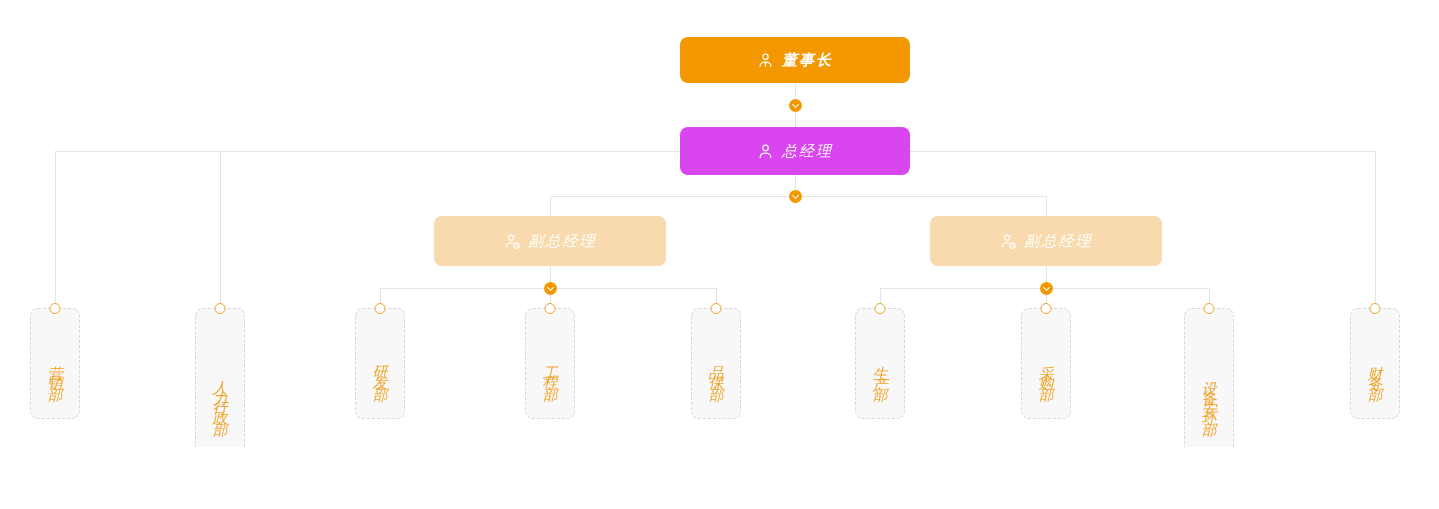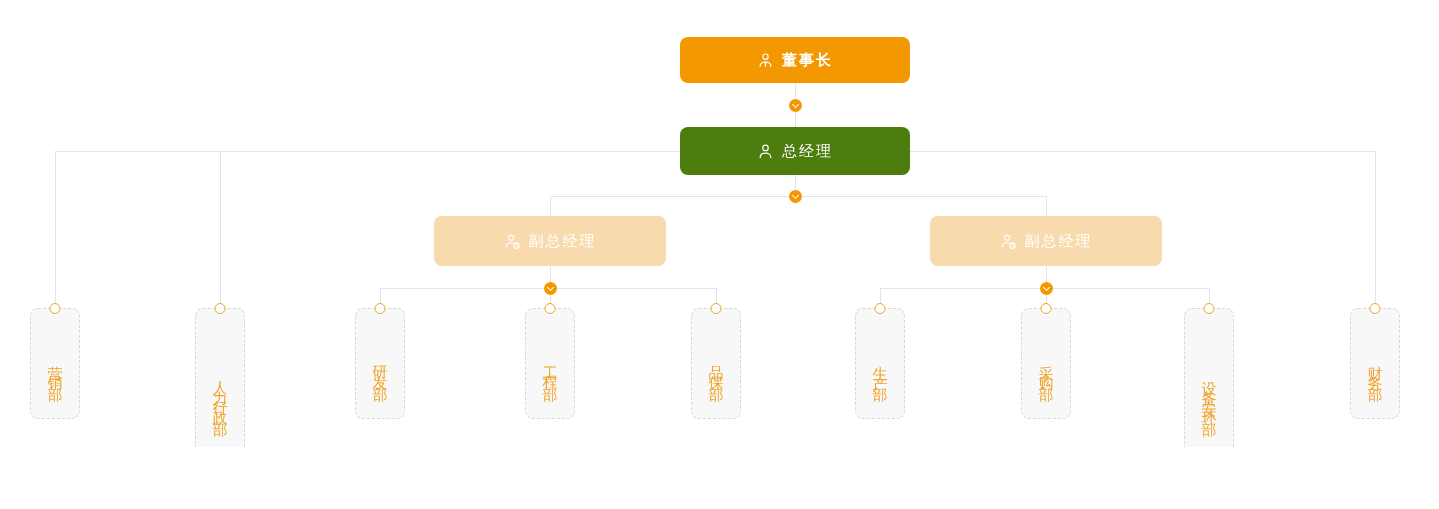--- a/index.html
+++ b/index.html
@@ -1,33 +1,33 @@
 <!DOCTYPE html>
 <html><head>
 <meta charset="utf-8">
 <style>
   * { margin:0; padding:0; box-sizing:border-box; }
   html,body { background:#ffffff; }
   body { font-family:"Liberation Sans","DejaVu Sans",sans-serif; }
   .stage {
-    position:relative; width:1439px; height:447px; background:#ffffff; overflow:hidden;
+    position:relative; width:1439px; height:447px; background:#ffffff; overflow:hidden;font-style:italic;
   }
   
   .line { position:absolute; background:#e4e4e4; z-index:0; }
   .line.v { width:1px; }
   .line.h { height:1px; }
   
   .node {
     position:absolute; z-index:2; display:flex; align-items:center; justify-content:center;
     gap:8px; border-radius:8px; color:#ffffff; font-size:15px; letter-spacing:2px;
     cursor:pointer;
   }
   .node svg { flex:0 0 auto; }
   .node-chairman   { left:680px; top:37px;  width:230px; height:46px; background:#f39800; font-weight:bold; }
-  .node-gm         { left:680px; top:127px; width:230px; height:48px; background:#4d7c0f; }
+  .node-gm         { left:680px; top:127px; width:230px; height:48px; background:#d946ef; }
   .node-dgm1       { left:434px; top:216px; width:232px; height:50px; background:#f8daae; }
   .node-dgm2       { left:930px; top:216px; width:232px; height:50px; background:#f8daae; }
   
   .toggle {
     position:absolute; z-index:3; width:13px; height:13px; border-radius:50%;
     background:#f39800; display:flex; align-items:center; justify-content:center; cursor:pointer;
   }
   .chev {
     width:5px; height:5px; border-right:1.5px solid #ffffff; border-bottom:1.5px solid #ffffff;
     transform:rotate(45deg); margin-top:-2px;

